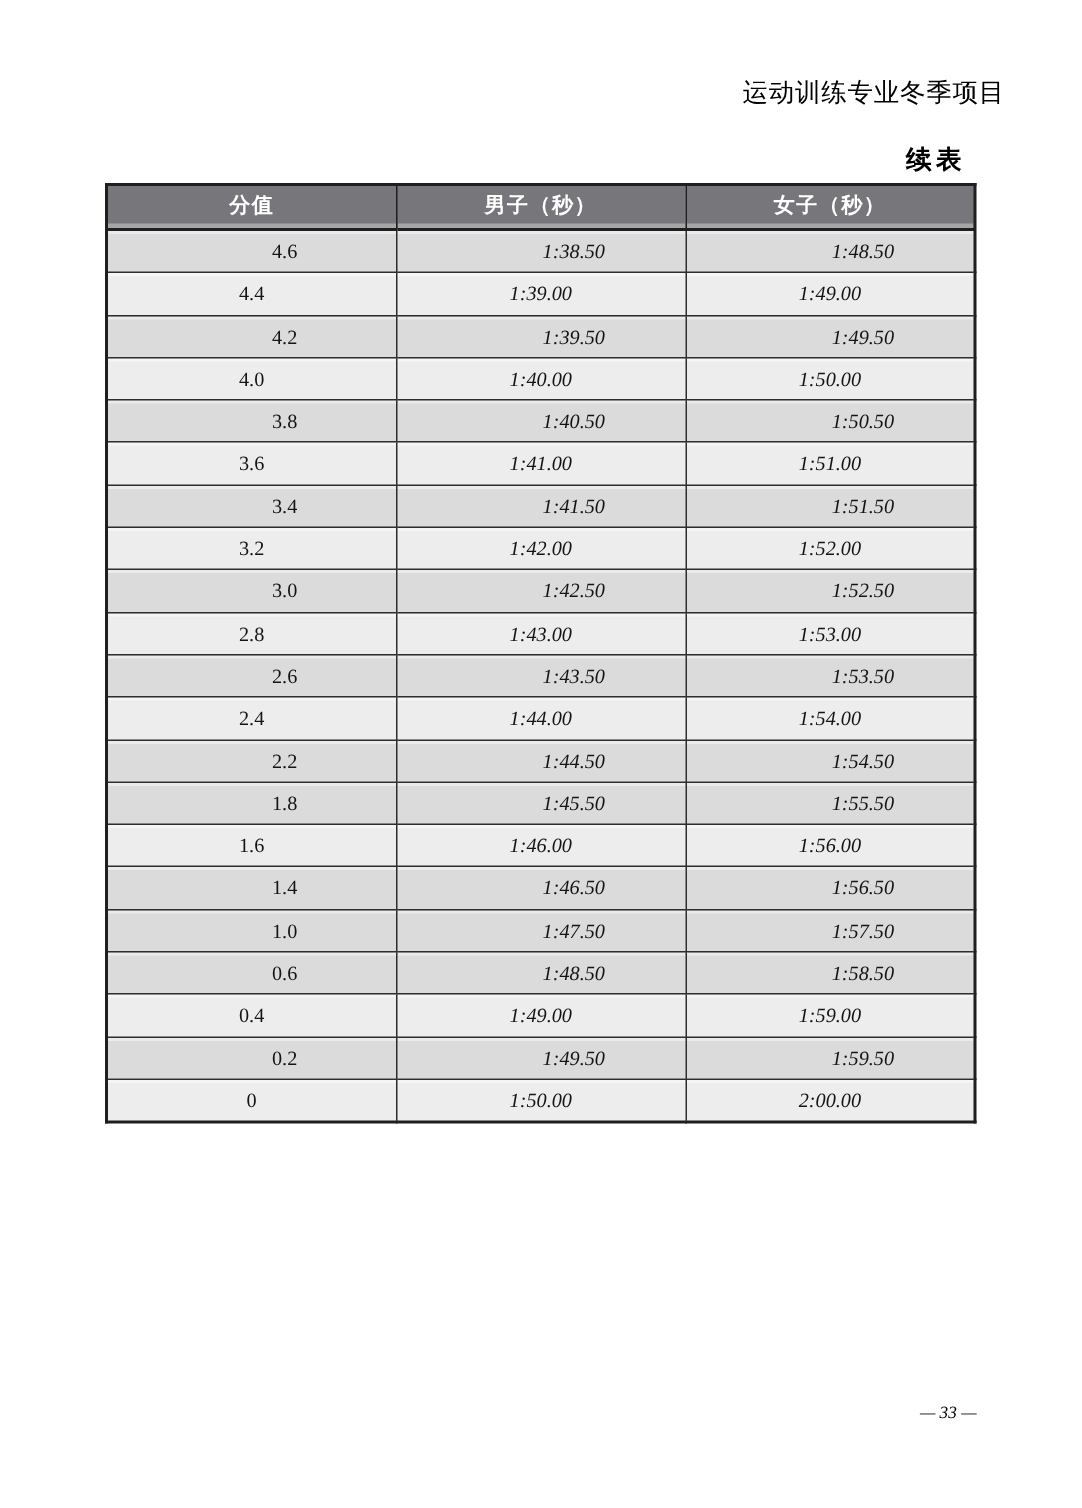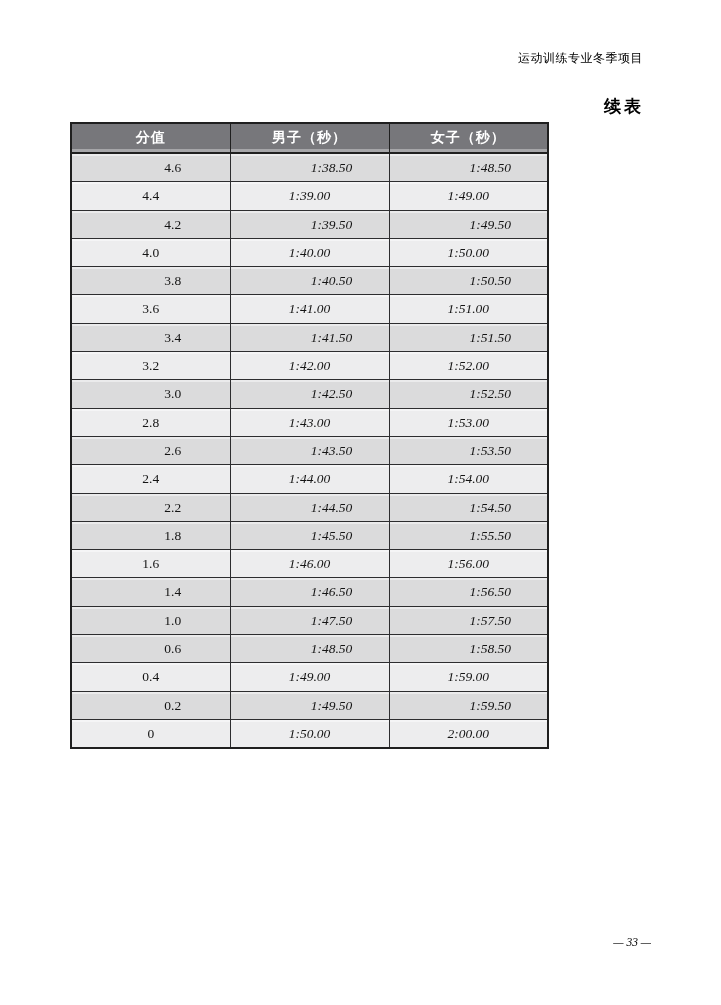--- a/index.html
+++ b/index.html
@@ -11,41 +11,41 @@
     width: 721px;
     height: 1005px;
     position: relative;
     font-family: "Liberation Serif", "DejaVu Serif", serif;
     color: #141414;
     overflow: hidden;
   }
   .doc-header {
     position: absolute;
     top: 50px;
-    right: 78px;
-    font-size: 12px;
+    right: 51px;
+    font-size: 17px;
     letter-spacing: 0.5px;
     color: #000;
     white-space: nowrap;
   }
   .continued-label {
     position: absolute;
     top: 95px;
     right: 77px;
     font-size: 17px;
     font-weight: bold;
     letter-spacing: 3px;
     color: #000;
     white-space: nowrap;
   }
   table.score-table {
     position: absolute;
     left: 70px;
     top: 122px;
-    width: 479px;
+    width: 581px;
     border-collapse: collapse;
     table-layout: fixed;
     border: 2px solid var(--border-color, #1f1f1f);
   }
   table.score-table th {
     background: var(--header-bg, #77777b);
     color: var(--header-text, #ffffff);
     font-size: 14px;
     font-weight: bold;
     height: 28px;

